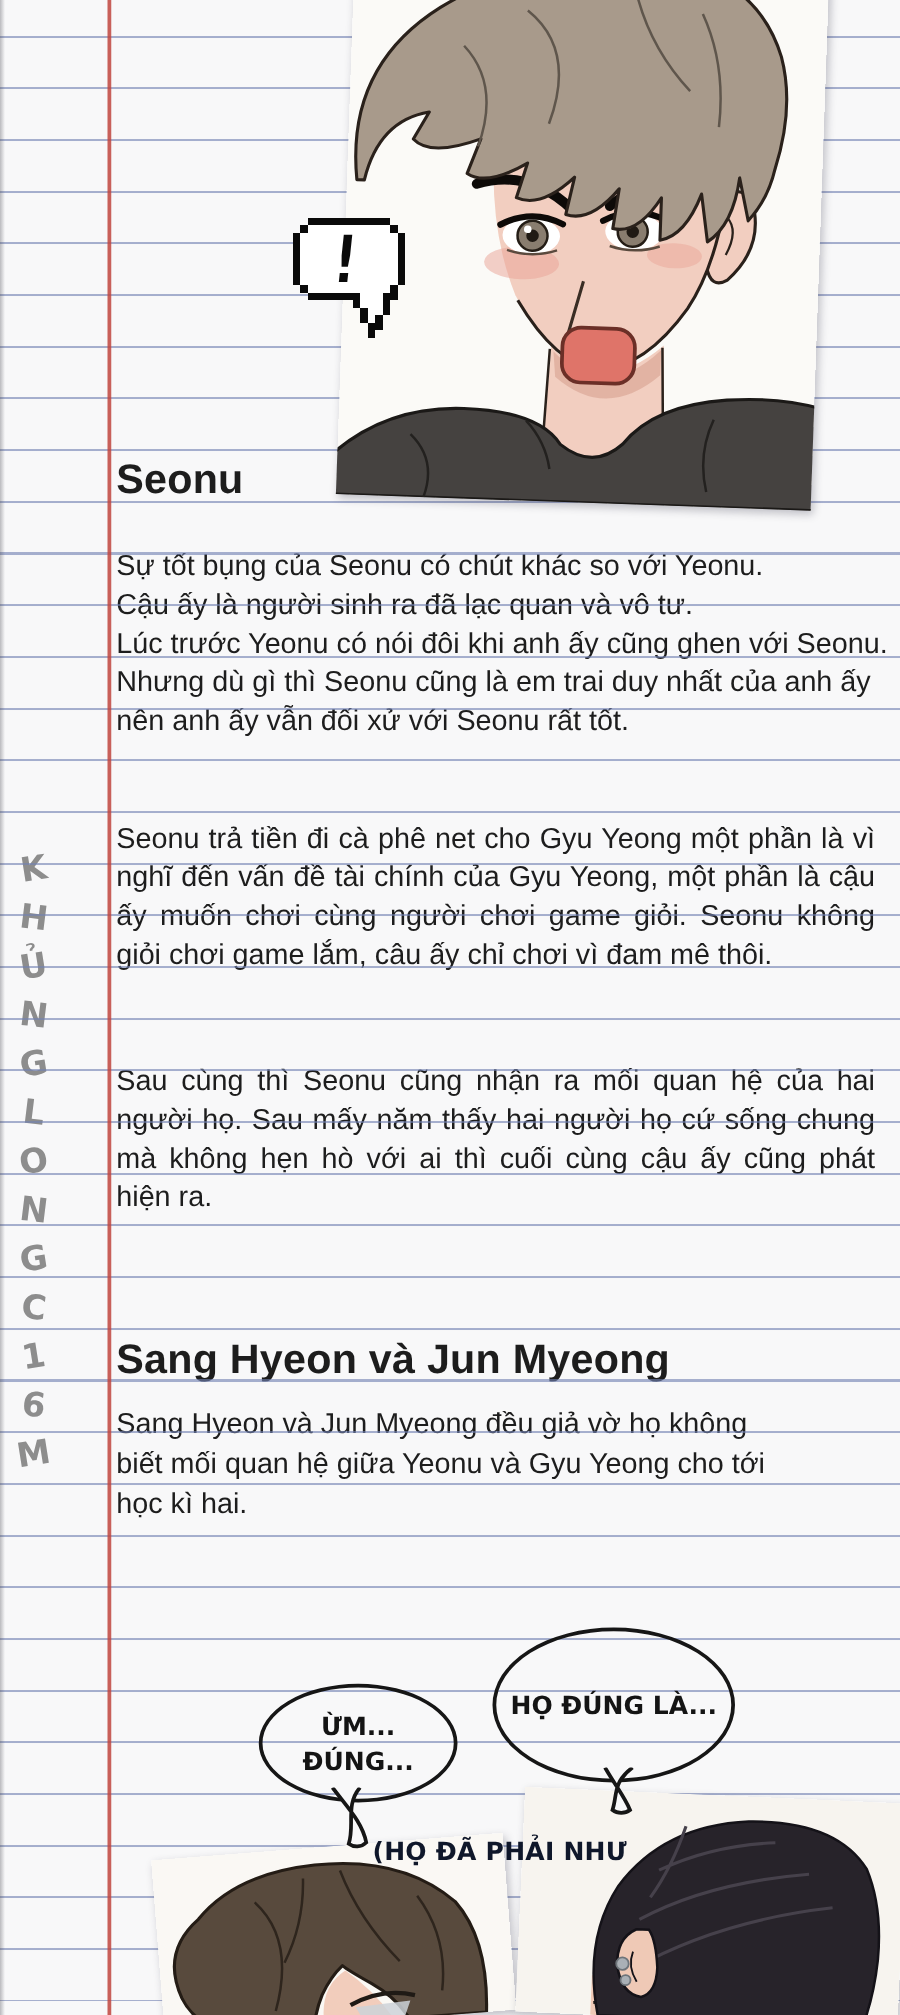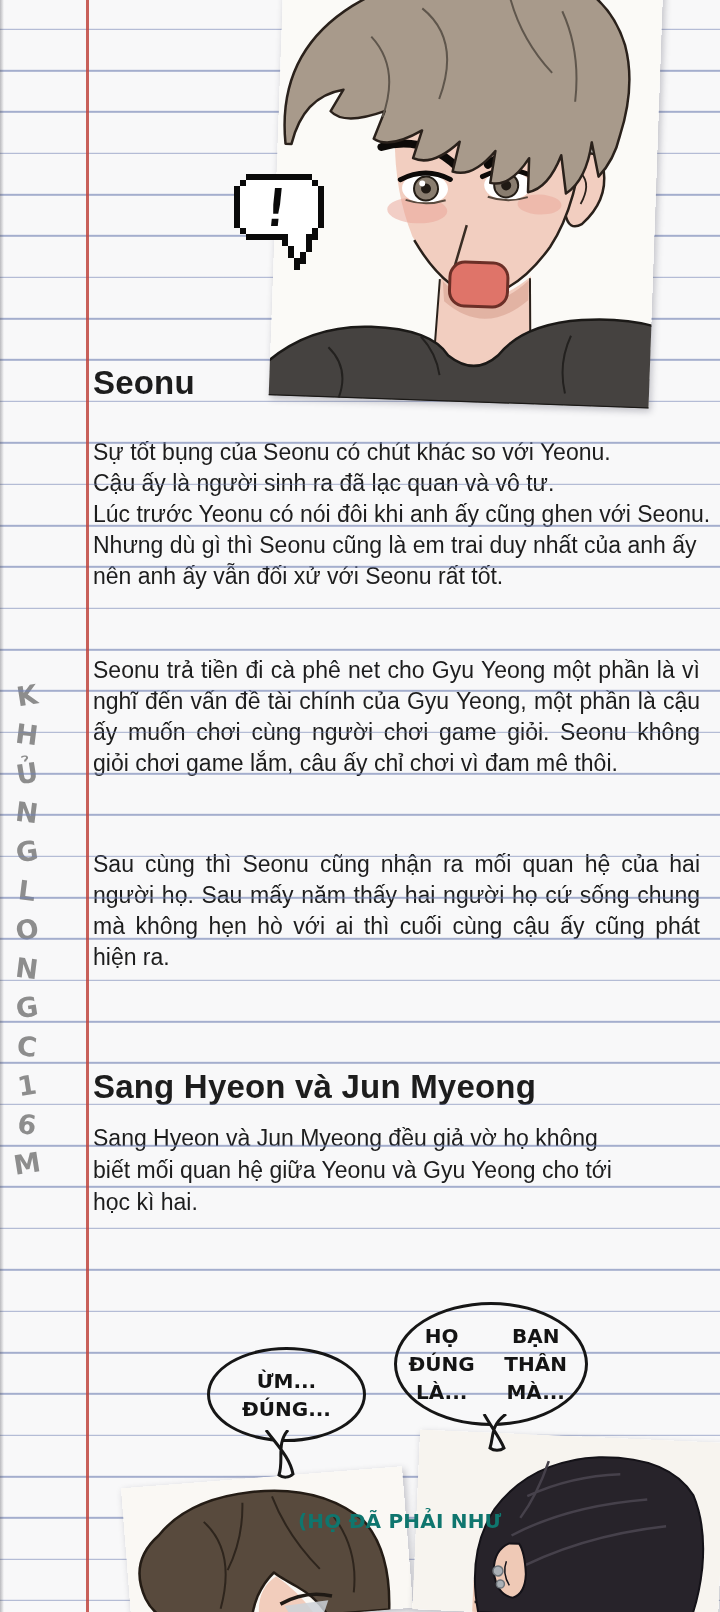--- a/index.html
+++ b/index.html
@@ -53,21 +53,21 @@
     font-family:"DejaVu Sans", sans-serif; font-weight:bold; color:#141414;
     text-align:center; font-size:20px; line-height:1.4;}
   .bubble-left{left:207px; top:1347px; width:153px; height:89px;}
   .bubble-right{left:394px; top:1302px; width:188px; height:118px;}
   .tail{position:absolute; z-index:41;}
   .tail-left{left:260px; top:1430px;}
   .tail-right{left:480px; top:1414px;}
 
   .caption{position:absolute; left:298px; top:1467px; z-index:50;
     font-family:"DejaVu Sans", sans-serif; font-weight:bold; font-size:20px;
-    line-height:1.45; color:#0f766e; letter-spacing:0.2px; white-space:nowrap;margin-top:40px;}
+    line-height:1.45; color:#0f172a; letter-spacing:0.2px; white-space:nowrap;}
 </style>
 </head>
 <body>
 
 <div class="page">
 
   <div class="watermark">
       <div class="wm-letter">K</div>
       <div class="wm-letter">H</div>
       <div class="wm-letter">Ủ</div>
@@ -196,21 +196,20 @@
 
   <div class="bubble bubble-left">
     <span>ỪM... ĐÚNG...</span>
   </div>
   <svg class="tail tail-left" width="46" height="50" viewBox="0 0 46 50">
     <path d="M6 0 C18 16 30 28 33 44 C29 48 23 48 19 45 C24 30 16 14 28 0" fill="#f8f8f9" stroke="#161616" stroke-width="3"></path>
   </svg>
 
   <div class="bubble bubble-right">
       <div class="bline">HỌ ĐÚNG LÀ...</div>
-      <div class="bline">BẠN THÂN MÀ...</div>
     </div>
   <svg class="tail tail-right" width="42" height="38" viewBox="0 0 42 38">
     <path d="M4 0 C12 14 20 24 24 34 C20 37 14 37 10 34 C14 22 10 12 26 0" fill="#f8f8f9" stroke="#161616" stroke-width="3"></path>
   </svg>
 
   <div class="caption">
       <div class="cline">(HỌ ĐÃ PHẢI NHƯ</div>
     </div>
 
 </div>

